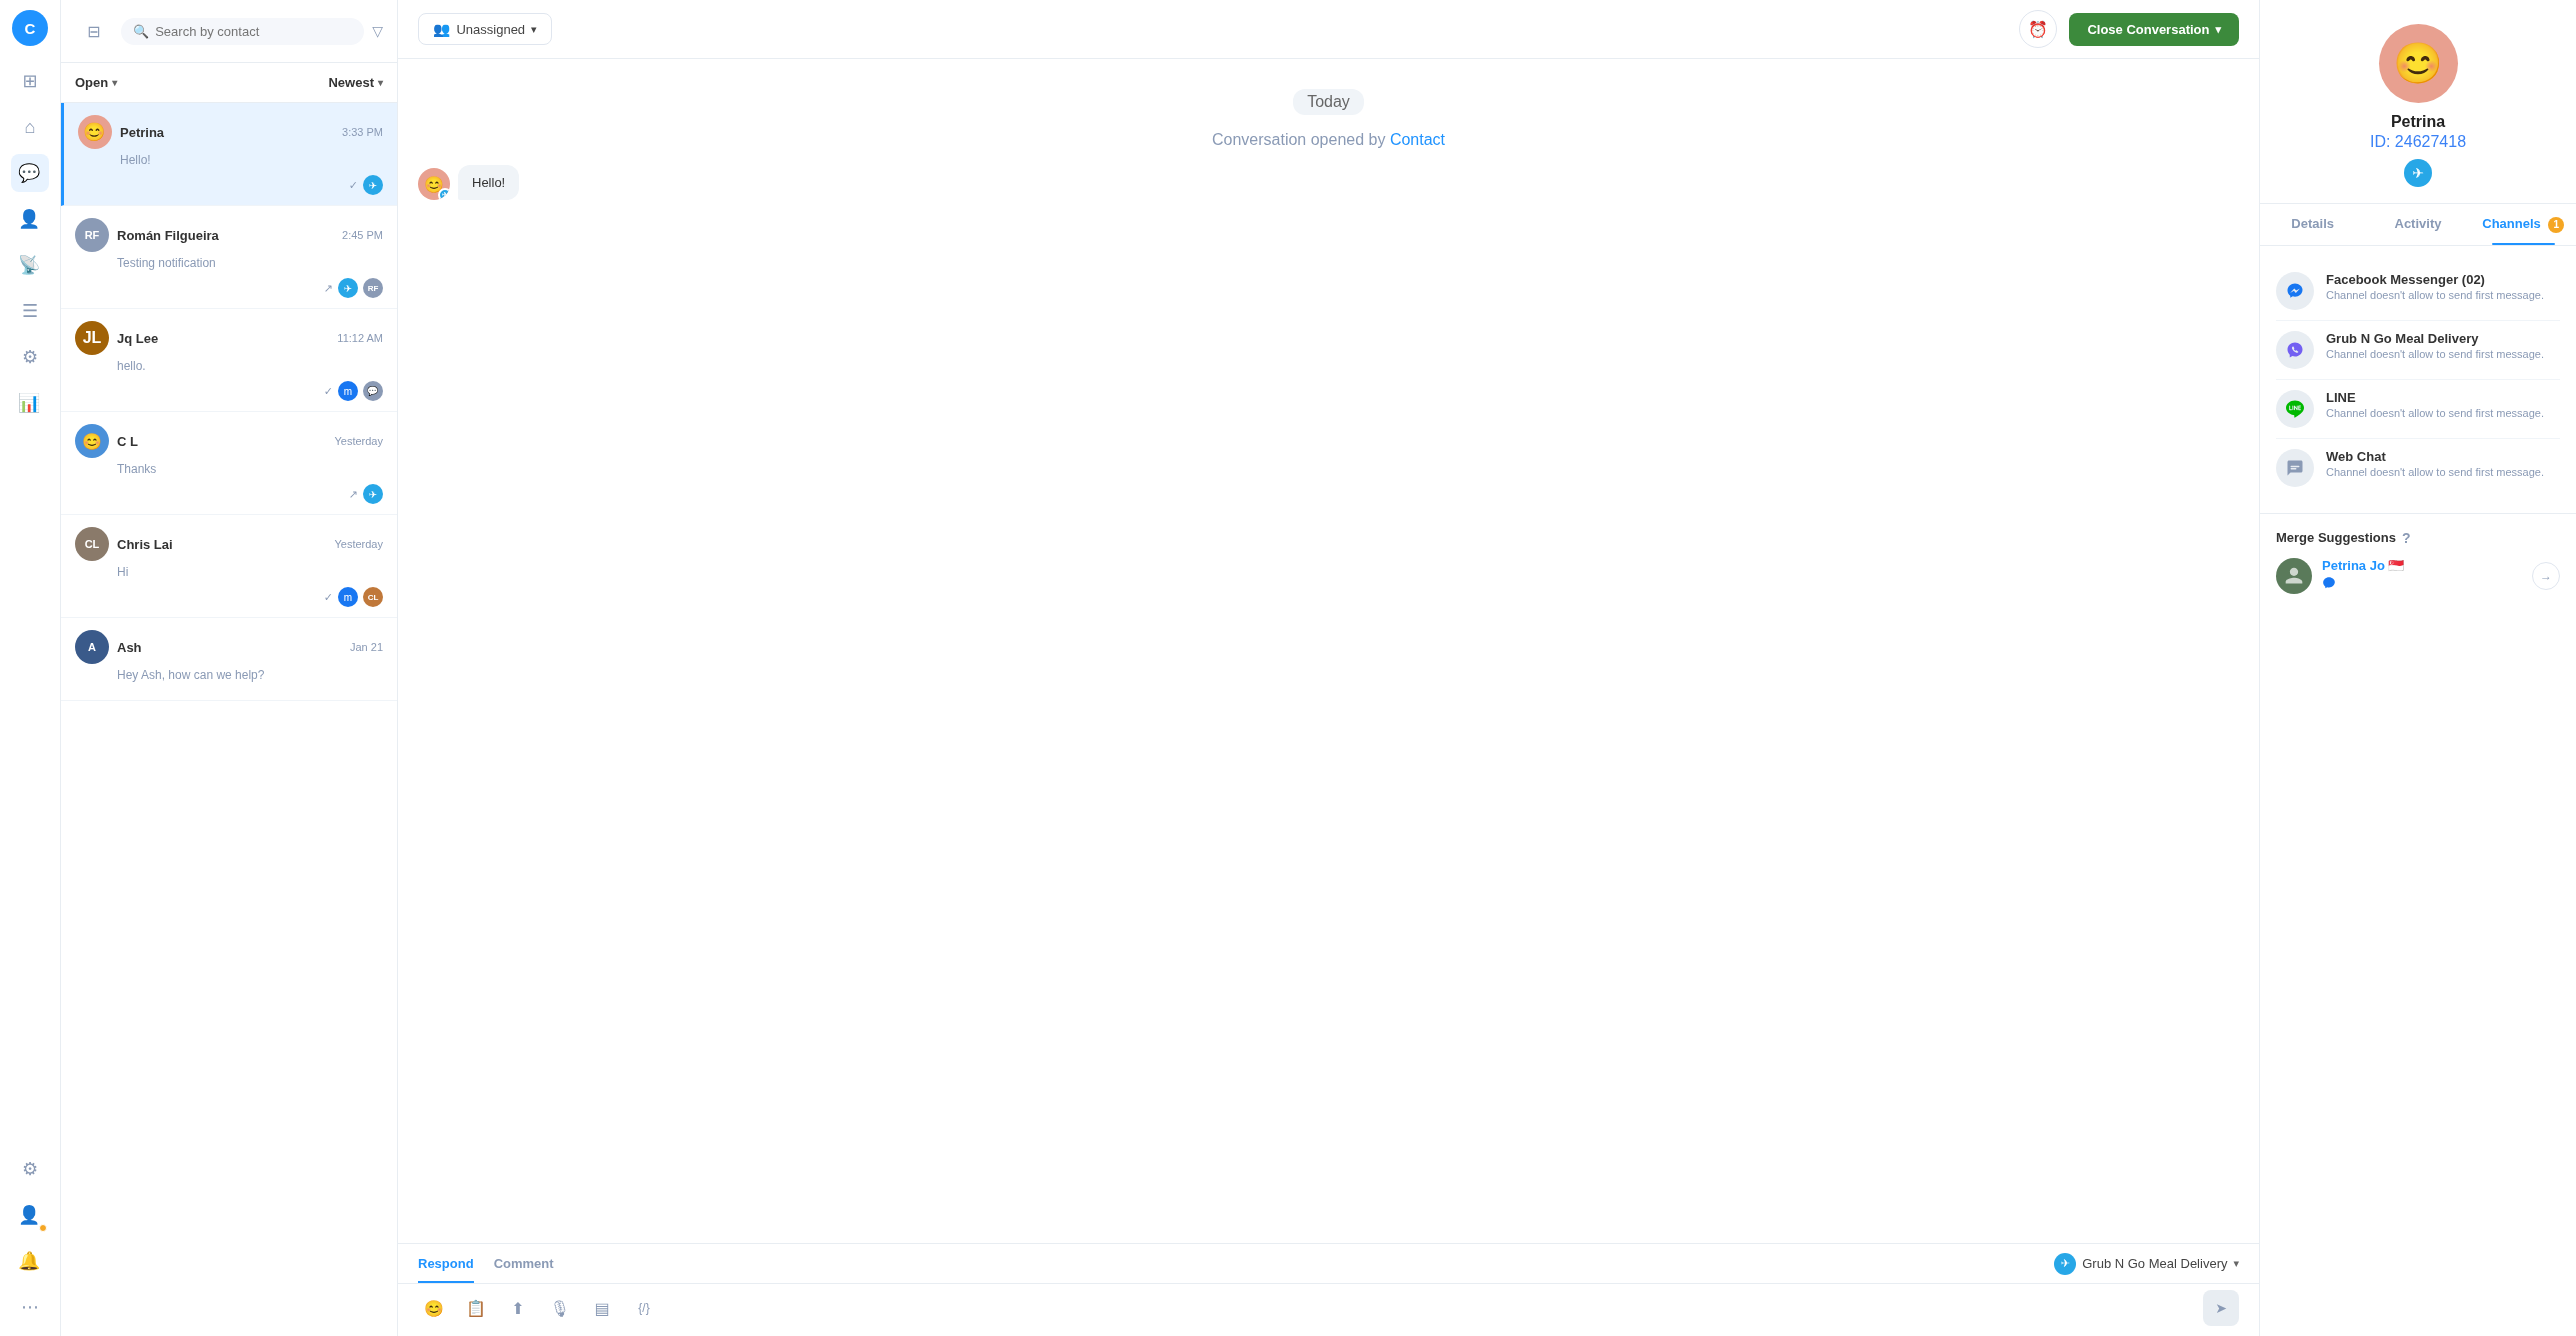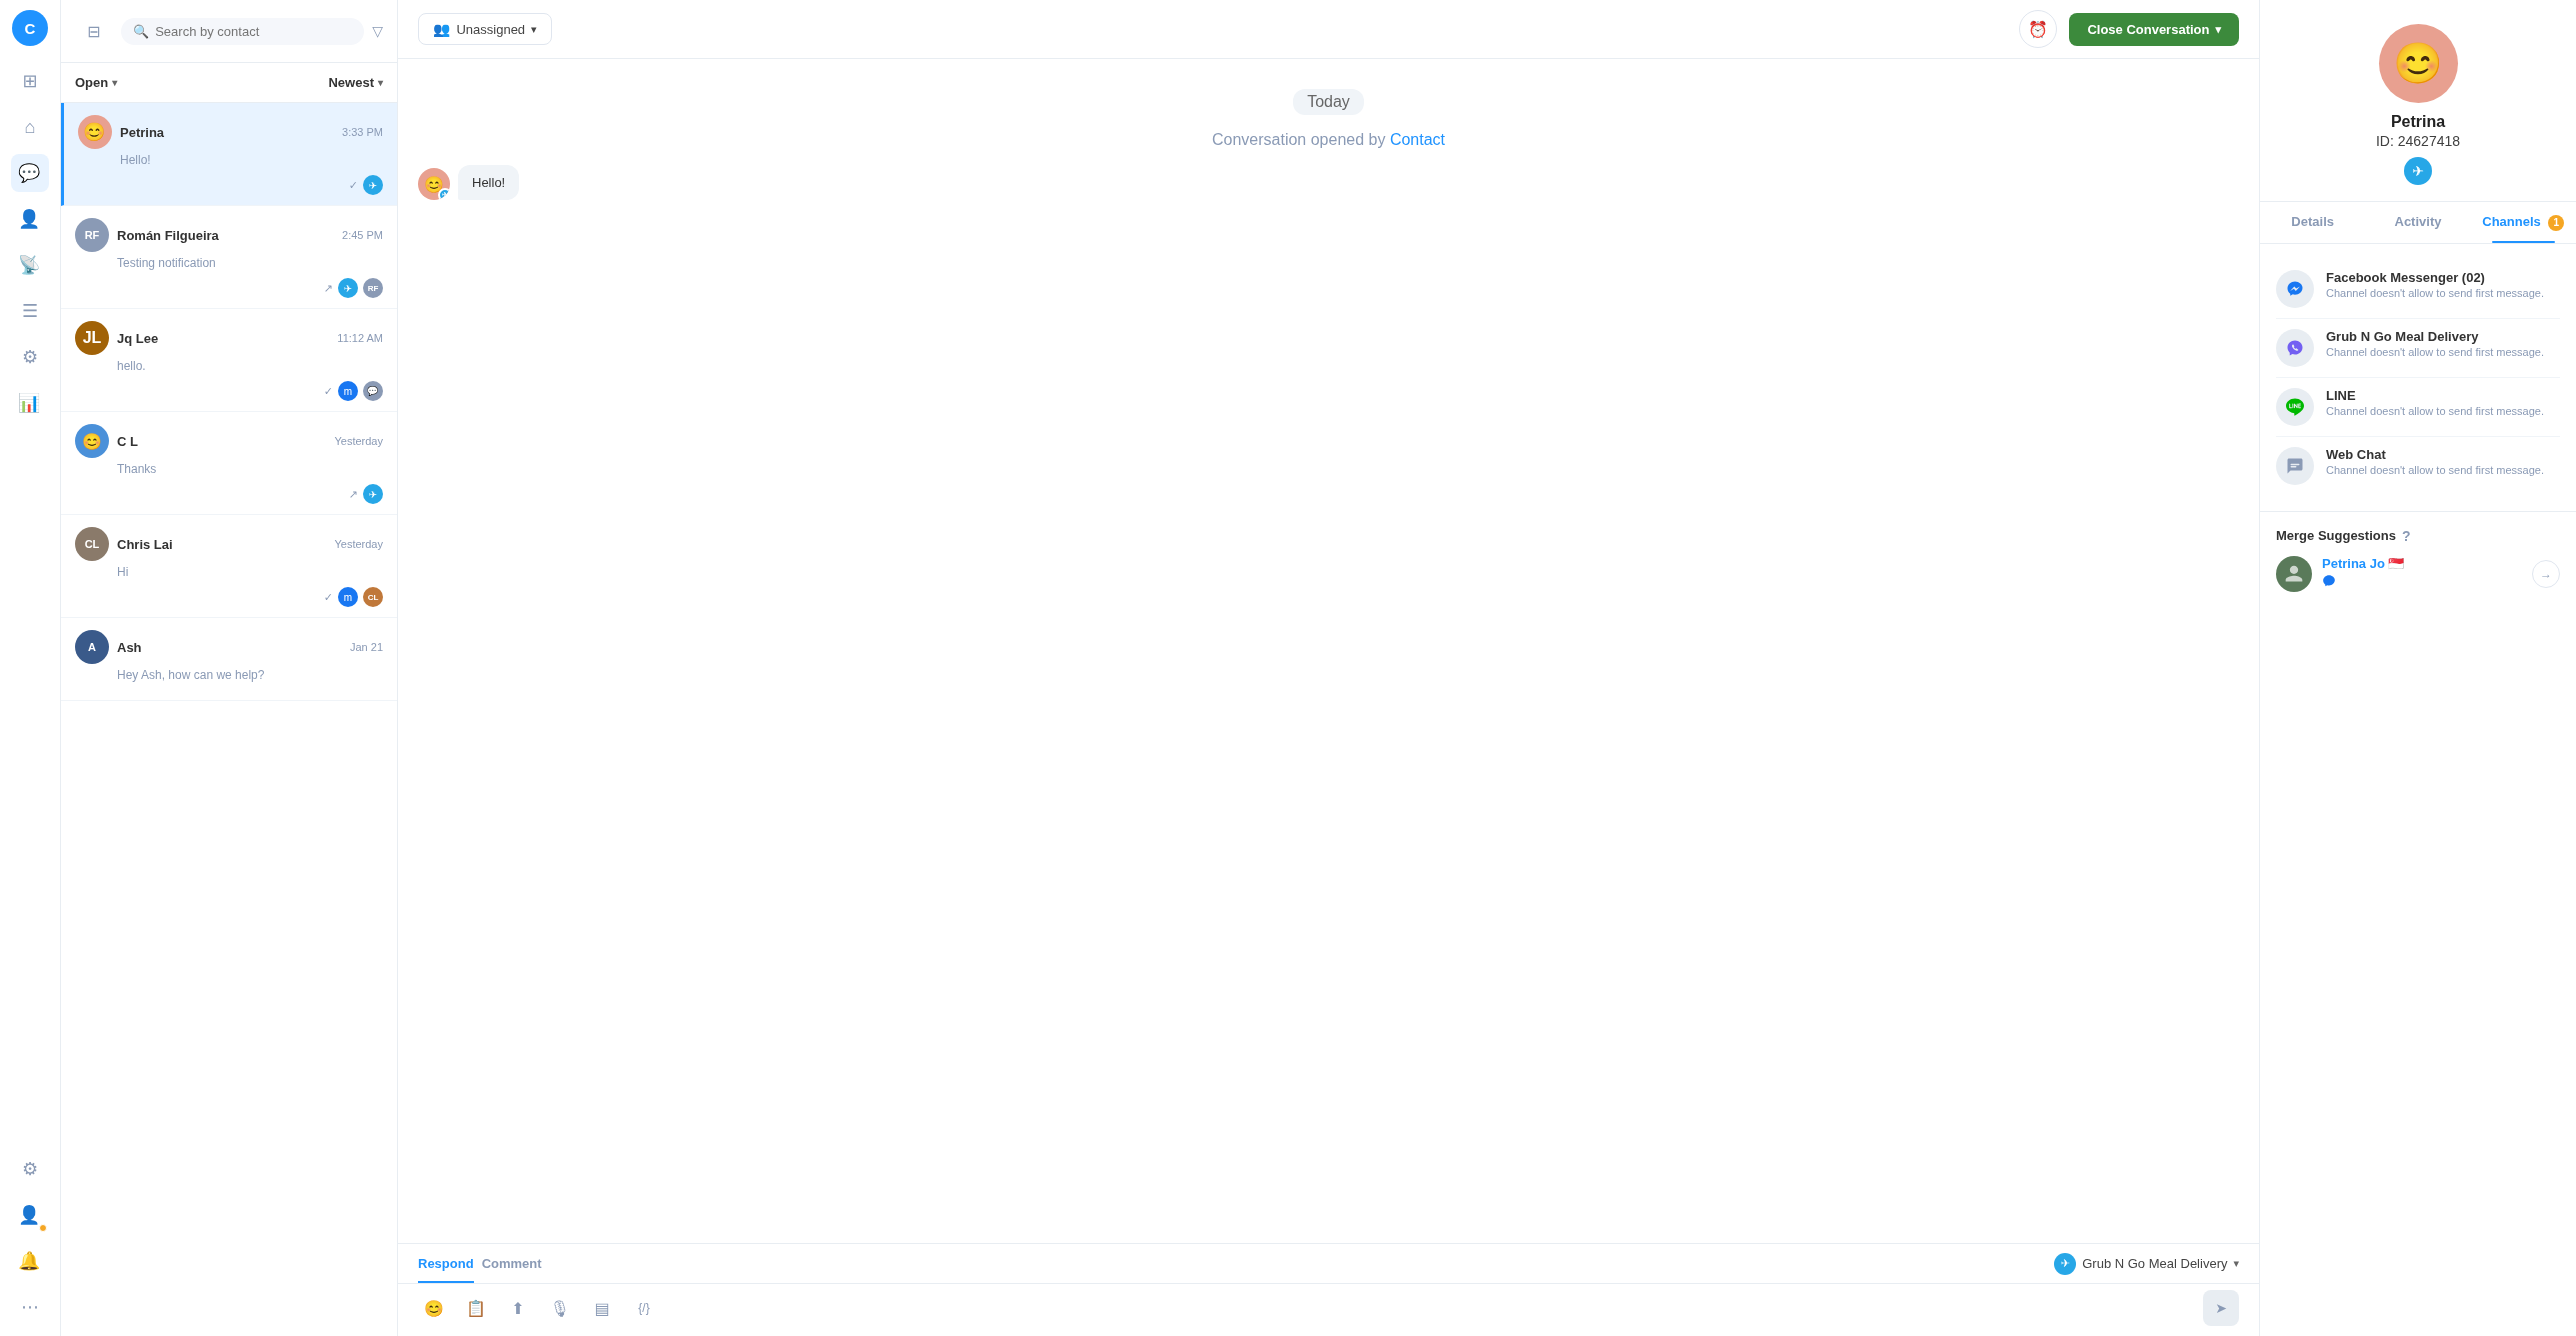--- a/index.html
+++ b/index.html
@@ -189,21 +189,21 @@
 
     
     .reply-area {
       border-top: 1px solid #e8edf2;
       padding: 0;
     }
     .reply-tabs {
       display: flex; align-items: center;
       padding: 0 20px;
       border-bottom: 1px solid #e8edf2;
-      gap: 8px;
+      gap: 20px;
     }
     .reply-tab {
       padding: 12px 0 10px;
       font-size: 13px; font-weight: 600; color: #8a9ab5;
       cursor: pointer; border-bottom: 2px solid transparent;
     }
     .reply-tab.active { color: #1f93ff; border-bottom-color: #1f93ff; }
     .reply-tab-spacer { flex: 1; }
     .channel-select {
       display: flex; align-items: center; gap: 6px;
@@ -255,21 +255,21 @@
       padding: 24px 20px 16px;
       border-bottom: 1px solid #e8edf2;
     }
     .contact-avatar-large {
       width: 79px; height: 79px; border-radius: 50%;
       background: #e8a090; overflow: hidden;
       display: flex; align-items: center; justify-content: center;
       font-size: 40px; margin-bottom: 10px;
     }
     .contact-name { font-weight: 700; font-size: 16px; color: #222; }
-    .contact-id { font-size: 14px; color: #404040; margin-top: 2px; }
+    .contact-id { font-size: 16px; color: #3b82f6; margin-top: 2px; }
     .contact-channel-badge {
       width: 28px; height: 28px; border-radius: 50%;
       background: #27a7e7; display: flex; align-items: center; justify-content: center;
       font-size: 14px; color: #fff; margin-top: 8px;
     }
     .panel-tabs {
       display: flex; border-bottom: 1px solid #e8edf2;
     }
     .panel-tab {
       flex: 1; text-align: center; padding: 12px 0;

